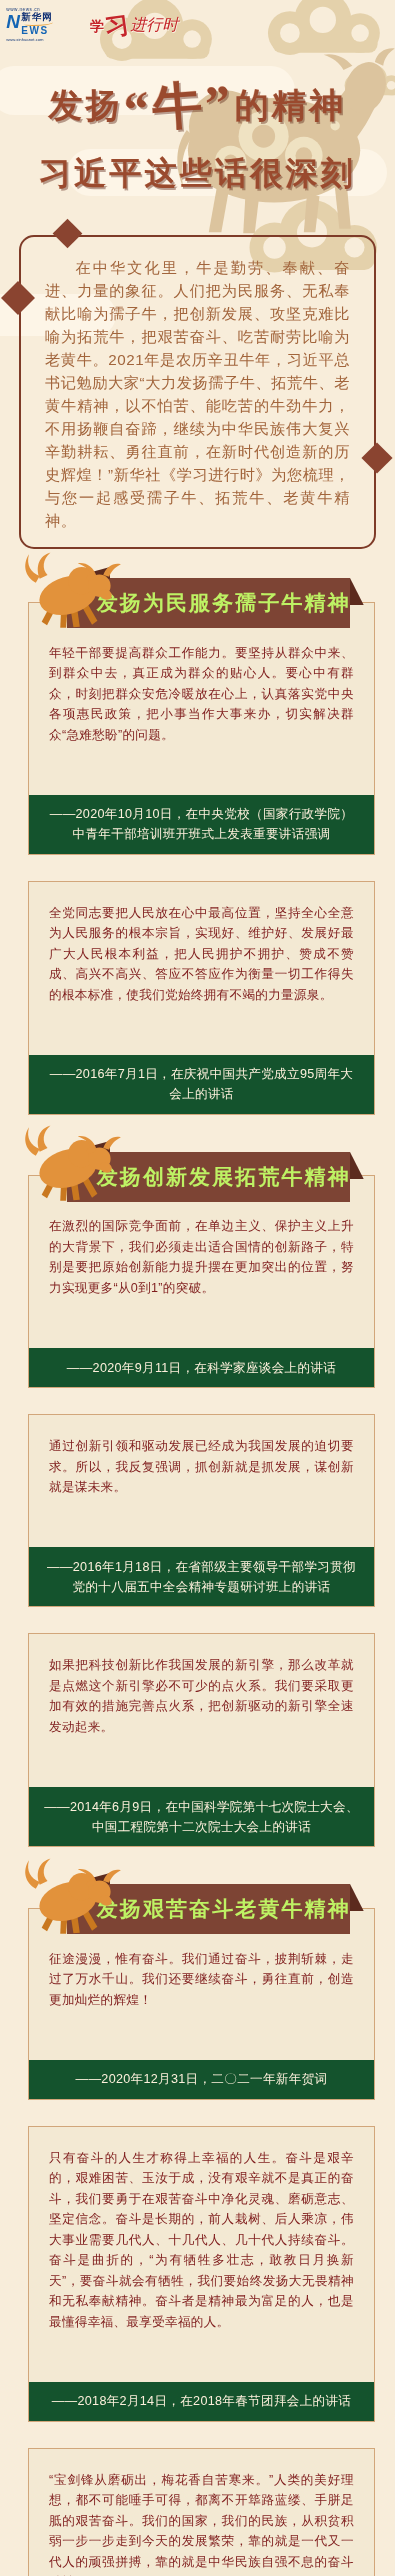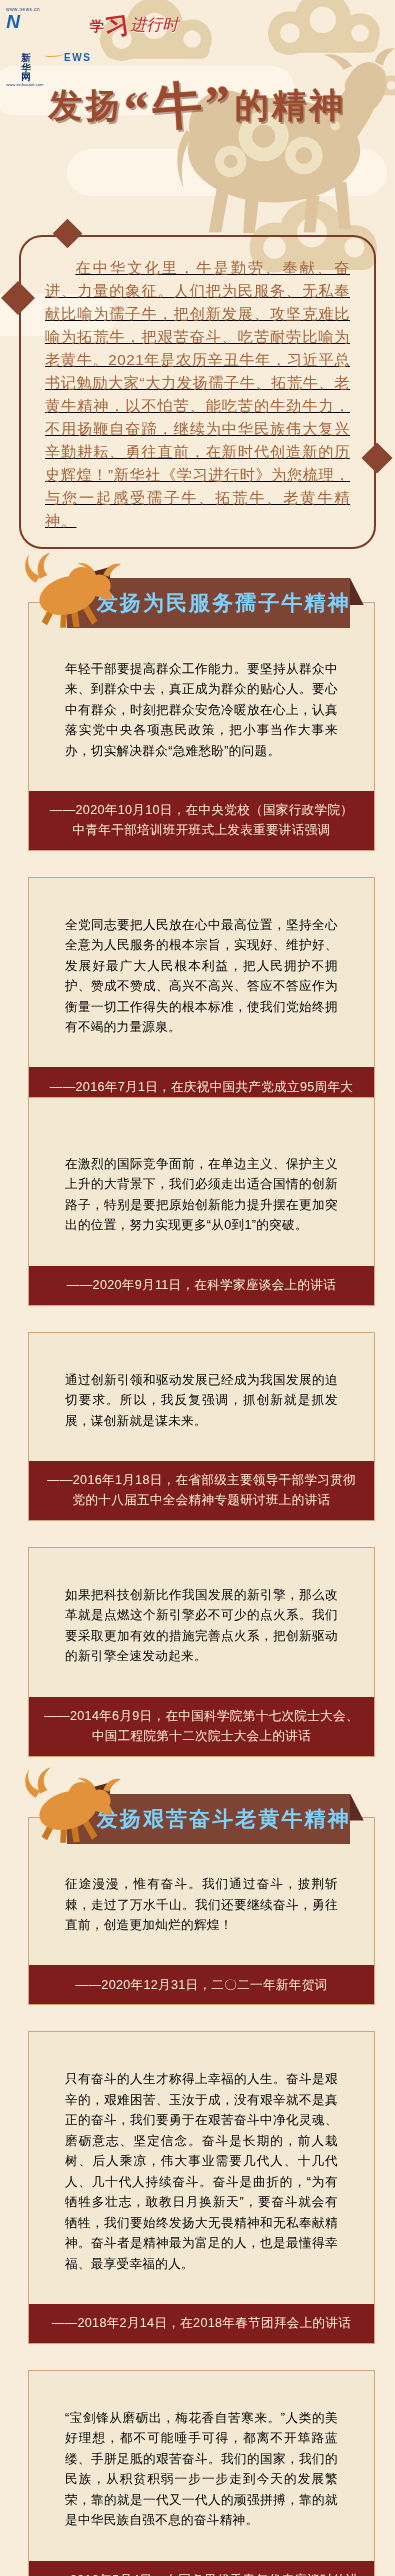--- a/index.html
+++ b/index.html
@@ -14,63 +14,63 @@
   .blob{position:absolute;background:#fdf5e7;border-radius:25px;}
   .blob-a{left:-10.5px;top:66px;width:305px;height:49px;}
   .blob-b{left:67px;top:149px;width:320px;height:47px;}
   .blob-c{left:-21px;top:294px;width:137px;height:42px;border-radius:21px;}
   .cloud{position:absolute;}
   .ox{position:absolute;left:167px;top:48px;width:235px;height:189px;}
   .logo-xinhua{position:absolute;left:6.3px;top:7.4px;width:79px;z-index:3;}
   .xh-url{font-size:4.7px;color:#1c3f7d;letter-spacing:0.5px;}
   .xh-row{display:flex;align-items:flex-start;line-height:1;}
   .xh-n{font-size:19px;font-weight:bold;font-style:italic;color:#1565b4;}
-  .xh-col{display:flex;flex-direction:row;margin-left:1.1px;margin-top:41px;}
+  .xh-col{display:flex;flex-direction:column;margin-left:1.1px;}
   .xh-name{font-size:9.5px;font-weight:bold;color:#0f2f73;letter-spacing:1.1px;}
   .xh-swoosh{width:29px;height:4.2px;border-bottom:1.6px solid #e8a23c;border-radius:0 0 100% 40%;margin:-1.1px 0 0.5px 3.2px;}
   .xh-ews{font-size:10px;font-weight:bold;color:#1565b4;letter-spacing:1.6px;}
   .xh-url2{font-size:4.2px;color:#1c3f7d;margin-top:0.5px;}
   .logo-brand{position:absolute;left:90px;top:14.7px;z-index:3;color:#c5252b;display:flex;align-items:flex-end;text-shadow:0.5px 0.5px 0 #fdf5e7;}
   .br-xue{font-size:14px;font-weight:bold;}
   .br-xi{font-size:24px;font-weight:bold;line-height:.8;transform:rotate(-8deg);margin:0 1.1px;font-family:"Liberation Serif","DejaVu Serif",serif;}
   .br-rest{font-size:16px;font-weight:normal;font-style:italic;}
   .title1,.title2{position:absolute;left:0;width:100%;text-align:center;margin:0;
     color:#9a4a2e;font-weight:bold;letter-spacing:3.2px;
     text-shadow:1.6px 2.1px 0 rgba(94,37,23,.42),-0.5px -0.5px 0 rgba(210,140,110,.55);}
   .title1{top:88px;font-size:34px;line-height:1;}
   .title1 .niu{font-size:50px;line-height:0;vertical-align:-6.3px;font-family:"Liberation Serif","DejaVu Serif",serif;display:inline-block;transform:rotate(-4deg);margin:0 1.1px;}
   .title2{top:152px;font-size:32px;}
   
-  .intro{position:relative;z-index:1;margin:0 19px;border:2.6px solid #7e3b28;border-radius:23px;
-    padding:19px 24px 14.7px;text-decoration:underline;}
+  .intro{position:relative;z-index:1;margin:0 19px;border:2.6px solid #7e3b28;border-radius:15px;
+    padding:19px 24px 14.7px;}
   .intro p{margin:0;font-size:15.2px;line-height:23px;color:#a2653c;letter-spacing:0.5px;
     text-indent:2em;text-align:justify;}
   .dmd{position:absolute;background:#8a4430;transform:rotate(45deg);}
   .dmd-1{width:21px;height:21px;top:-13.7px;left:36px;}
   .dmd-2{width:24px;height:24px;top:49px;left:-15.2px;}
   .dmd-3{width:22px;height:22px;top:210px;right:-14px;}
   
   .sec-header{position:relative;height:75px;z-index:2;}
   .sh-1{margin-top:8.4px;} .sh-2,.sh-3{margin-top:16px;}
   .banner{position:absolute;left:67px;top:21px;width:283px;height:50px;background:#7d4434;
     display:flex;align-items:center;justify-content:center;padding-left:30.5px;box-sizing:border-box;}
-  .banner h2{margin:0;font-size:21px;font-weight:bold;color:#7dd3fc;letter-spacing:2.1px;white-space:nowrap;}
+  .banner h2{margin:0;font-size:21px;font-weight:bold;color:#bef264;letter-spacing:2.1px;white-space:nowrap;}
   .fold-l{position:absolute;left:0;top:-11px;width:43px;height:11.6px;background:#5c2b1e;
     clip-path:polygon(0 100%,100% 0,100% 100%);}
   .fold-r{position:absolute;right:-13.7px;top:0;width:13.7px;height:27px;background:#5c2b1e;
     clip-path:polygon(0 0,100% 100%,0 100%);}
   .bull{position:absolute;left:19px;top:-9.5px;width:104px;height:89px;z-index:3;}
   
   .card{position:relative;z-index:1;margin:26px 20px 0 28px;background:#f3e9d3;border:1.1px solid #d2a67a;}
   .card.flush{margin-top:-30.5px;}
-  .quote{margin:16px;padding:21px 20px 13.7px;font-size:12.6px;line-height:20.5px;color:#000000;
+  .quote{margin:0;padding:21px 20px 13.7px;font-size:12.6px;line-height:20.5px;color:#7f1d1d;
     letter-spacing:0.3px;text-align:justify;}
   .card.flush .quote{padding-top:40px;}
-  .attr{background:#7f1d1d;color:#fdf0dc;font-size:12.6px;line-height:20px;text-align:center;
-    padding:9.5px 14.7px;letter-spacing:0.3px;}
+  .attr{background:#14532d;color:#fdf0dc;font-size:12.6px;line-height:20px;text-align:center;
+    padding:9.5px 14.7px;letter-spacing:0.3px;margin-top:36px;}
 </style>
 </head>
 <body>
 
 <svg width="0" height="0" style="position:absolute">
   <defs>
     <symbol id="bull-sym" viewBox="0 0 212 180">
       <g fill="#c9781f">
         <path d="M138,110 L160,148 L149,156 L129,120 Z"></path>
         <path d="M118,118 L124,160 L111,161 L105,122 Z"></path>
@@ -166,20 +166,21 @@
       <div class="xh-url2">www.xinhuanet.com</div>
     </div>
 
     <div class="logo-brand">
       <span class="br-xue">学</span>
       <span class="br-xi">习</span>
       <span class="br-rest">进行时</span>
     </div>
 
     <h1 class="title1"><span>发扬</span><span class="niu">“牛”</span><span>的精神</span></h1>
+    <h1 class="title2">习近平这些话很深刻</h1>
   </div>
 
   <section class="intro">
     <span class="dmd dmd-1"></span>
     <span class="dmd dmd-2"></span>
     <span class="dmd dmd-3"></span>
     <p>在中华文化里，牛是勤劳、奉献、奋进、力量的象征。人们把为民服务、无私奉献比喻为孺子牛，把创新发展、攻坚克难比喻为拓荒牛，把艰苦奋斗、吃苦耐劳比喻为老黄牛。2021年是农历辛丑牛年，习近平总书记勉励大家“大力发扬孺子牛、拓荒牛、老黄牛精神，以不怕苦、能吃苦的牛劲牛力，不用扬鞭自奋蹄，继续为中华民族伟大复兴辛勤耕耘、勇往直前，在新时代创造新的历史辉煌！”新华社《学习进行时》为您梳理，与您一起感受孺子牛、拓荒牛、老黄牛精神。</p>
   </section>
 
   <div class="sec-header sh-1">
@@ -197,20 +198,30 @@
     <p class="quote">年轻干部要提高群众工作能力。要坚持从群众中来、到群众中去，真正成为群众的贴心人。要心中有群众，时刻把群众安危冷暖放在心上，认真落实党中央各项惠民政策，把小事当作大事来办，切实解决群众“急难愁盼”的问题。</p>
     <div class="attr">——2020年10月10日，在中央党校（国家行政学院）中青年干部培训班开班式上发表重要讲话强调</div>
   </article>
 
 
   <article class="card">
     <p class="quote">全党同志要把人民放在心中最高位置，坚持全心全意为人民服务的根本宗旨，实现好、维护好、发展好最广大人民根本利益，把人民拥护不拥护、赞成不赞成、高兴不高兴、答应不答应作为衡量一切工作得失的根本标准，使我们党始终拥有不竭的力量源泉。</p>
     <div class="attr">——2016年7月1日，在庆祝中国共产党成立95周年大会上的讲话</div>
   </article>
 
+  <div class="sec-header sh-2">
+    <div class="banner">
+      <span class="fold-l"></span>
+      <span class="fold-r"></span>
+      <h2>发扬创新发展拓荒牛精神</h2>
+    </div>
+    <svg class="bull" viewBox="0 0 198 170" width="104" height="89">
+        <use href="#bull-sym"></use>
+      </svg>
+  </div>
 
   <article class="card flush">
     <p class="quote">在激烈的国际竞争面前，在单边主义、保护主义上升的大背景下，我们必须走出适合国情的创新路子，特别是要把原始创新能力提升摆在更加突出的位置，努力实现更多“从0到1”的突破。</p>
     <div class="attr">——2020年9月11日，在科学家座谈会上的讲话</div>
   </article>
 
   <article class="card">
     <p class="quote">通过创新引领和驱动发展已经成为我国发展的迫切要求。所以，我反复强调，抓创新就是抓发展，谋创新就是谋未来。</p>
     <div class="attr">——2016年1月18日，在省部级主要领导干部学习贯彻党的十八届五中全会精神专题研讨班上的讲话</div>
   </article>

